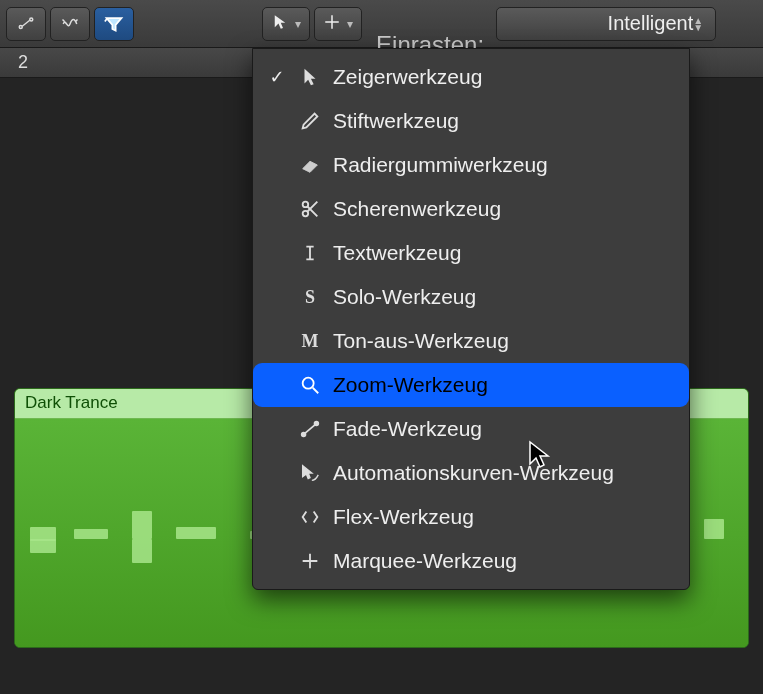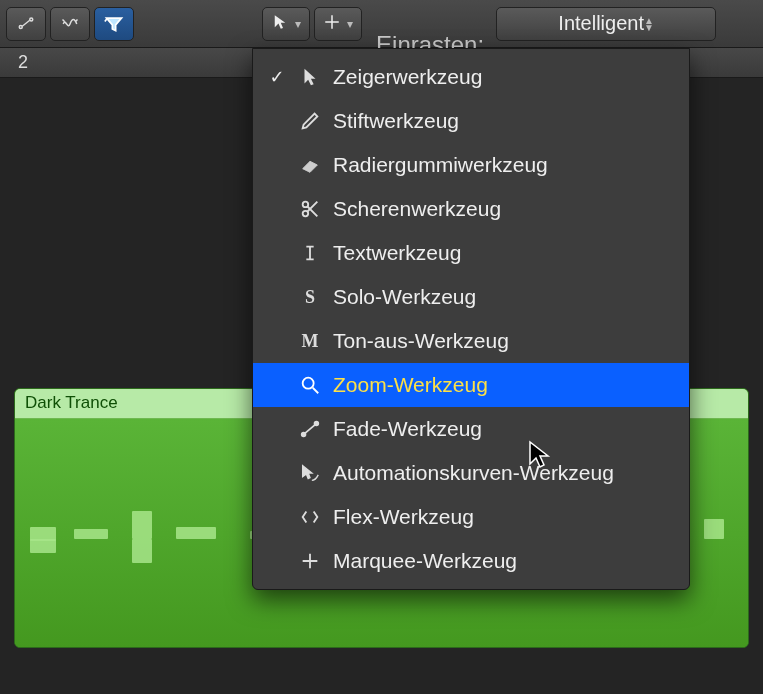--- a/index.html
+++ b/index.html
@@ -48,21 +48,21 @@
   .snap-select {
     flex: 1;
     height: 34px;
     background: linear-gradient(#5a5a5a,#404040);
     border: 1px solid #222;
     border-radius: 5px;
     color: #eee;
     font-size: 20px;
     display: flex;
     align-items: center;
-    justify-content: center;
+    justify-content: flex-end;
     padding: 0 12px;
     margin-left: 8px;
     max-width: 220px;
   }
   .ruler {
     height: 30px;
     background: linear-gradient(#484848,#3a3a3a);
     border-bottom: 1px solid #1a1a1a;
     color: #ddd;
     font-size: 18px;
@@ -123,21 +123,21 @@
   .menu-item {
     display: flex;
     align-items: center;
     height: 44px;
     padding: 0 14px;
     color: #eee;
     font-size: 21px;
     gap: 10px;
     cursor: default;
   }
-  .menu-item.highlight { background: #0a60ff; color: #fde047; }
+  .menu-item.highlight { background: #0a60ff; color: #000000; border-radius: 9px; }
   .mi-check { width: 20px; text-align: center; font-size: 18px; }
   .mi-icon { width: 26px; height: 26px; display:flex; align-items:center; justify-content:center; }
   .mi-icon svg { width: 22px; height: 22px; }
   .cursor-arrow {
     position: absolute;
     z-index: 60;
     pointer-events: none;
   }
   .chev { font-size: 12px; color:#bbb; }
   .updown { display:flex; flex-direction:column; line-height:7px; font-size:10px; color:#bbb;}

